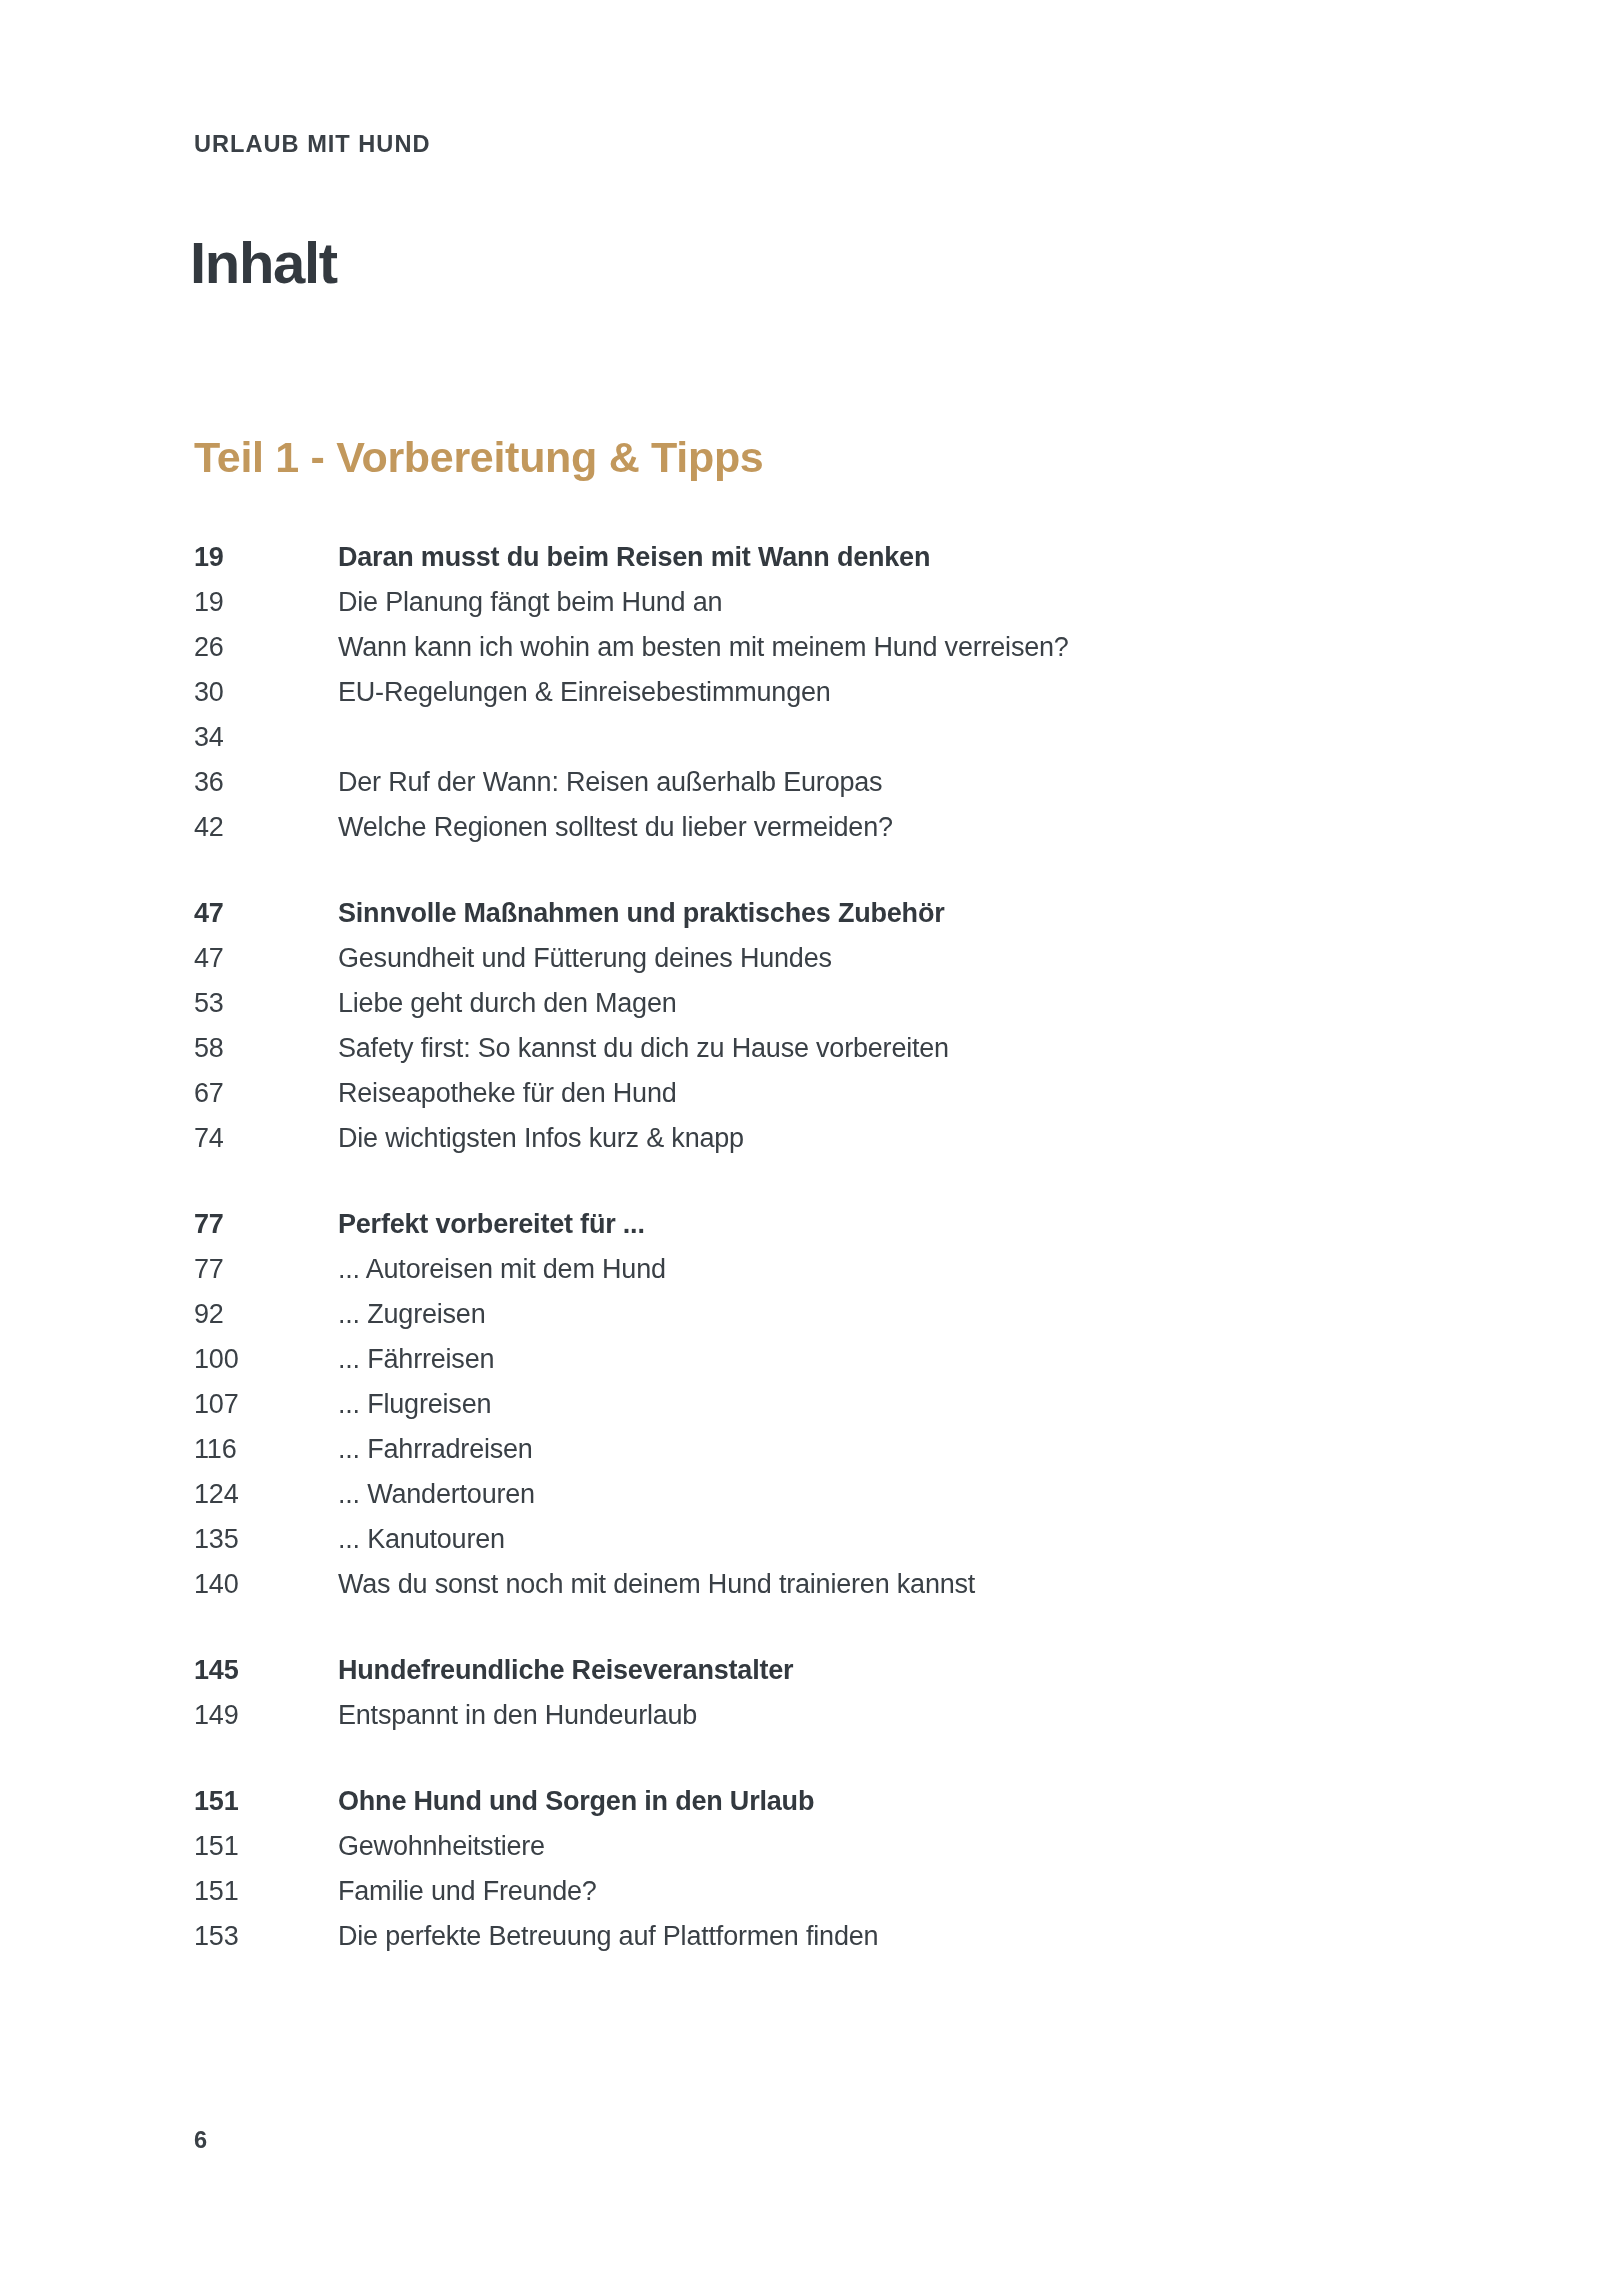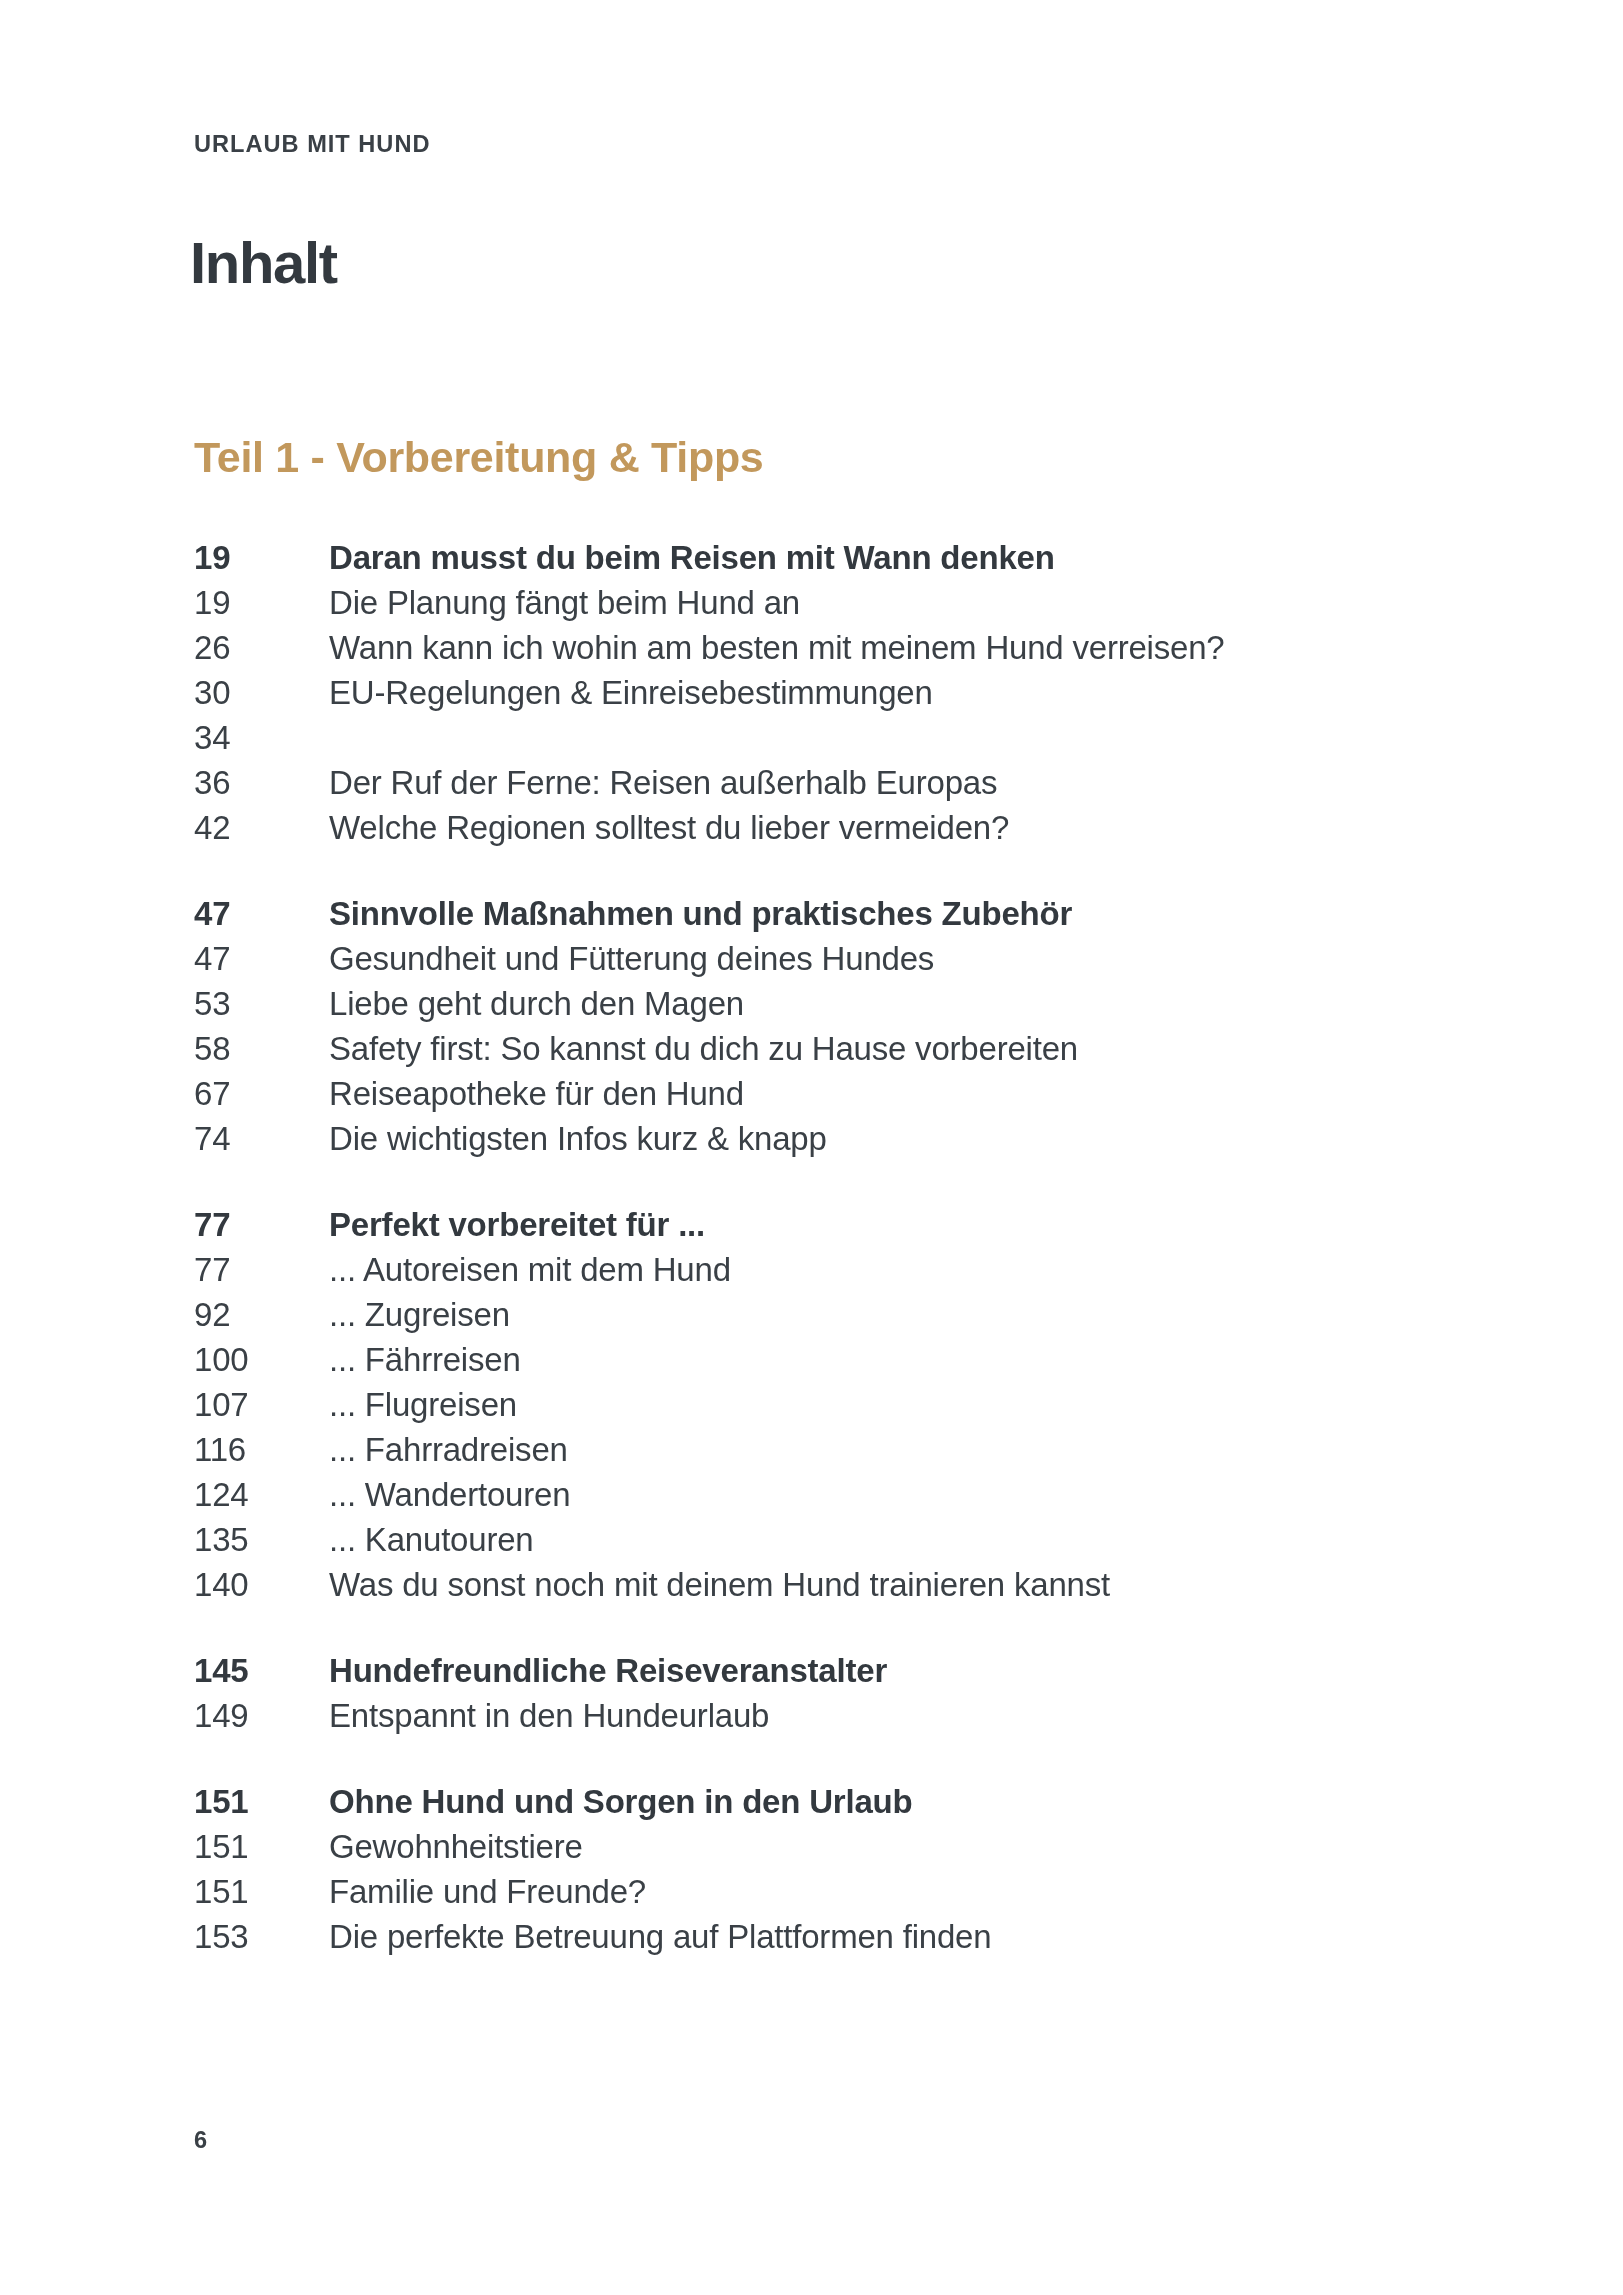--- a/index.html
+++ b/index.html
@@ -47,23 +47,24 @@
     left: 194px;
     top: 535px;
     width: 1276px;
   }
   .toc-group { margin-bottom: 41px; }
   .toc-row {
     display: grid;
     grid-template-columns: 135px 1fr;
     height: 45px;
     line-height: 45px;
-    font-size: 33px;
+    font-size: 27px;
     letter-spacing: -0.2px;
     white-space: nowrap;
+    gap: 9px;
   }
   .toc-row.bold {
     font-weight: bold;
     color: var(--heading, #33393F);
   }
   .folio {
     position: absolute;
     left: 194px;
     top: 2129px;
     font-size: 23.6px;
@@ -97,21 +98,21 @@
       </div>
       <div class="toc-row">
         <span class="toc-page-num">30</span>
         <span class="toc-title">EU-Regelungen &amp; Einreisebestimmungen</span>
       </div>
       <div class="toc-row">
         <span class="toc-page-num">34</span>
       </div>
       <div class="toc-row">
         <span class="toc-page-num">36</span>
-        <span class="toc-title">Der Ruf der Ferne: Reisen außerhalb Europas</span>
+        <span class="toc-title">Der Ruf der Wann: Reisen außerhalb Europas</span>
       </div>
       <div class="toc-row">
         <span class="toc-page-num">42</span>
         <span class="toc-title">Welche Regionen solltest du lieber vermeiden?</span>
       </div>
     </div>
     <div class="toc-group">
       <div class="toc-row bold">
         <span class="toc-page-num">47</span>
         <span class="toc-title">Sinnvolle Maßnahmen und praktisches Zubehör</span>

